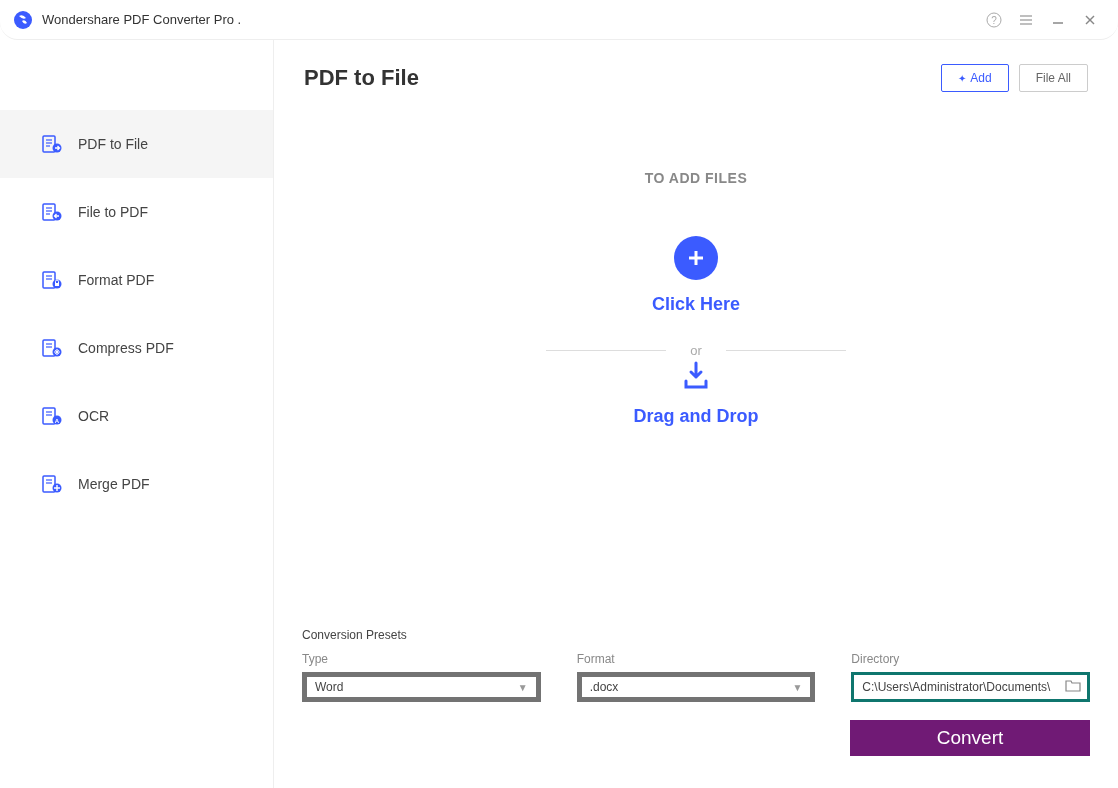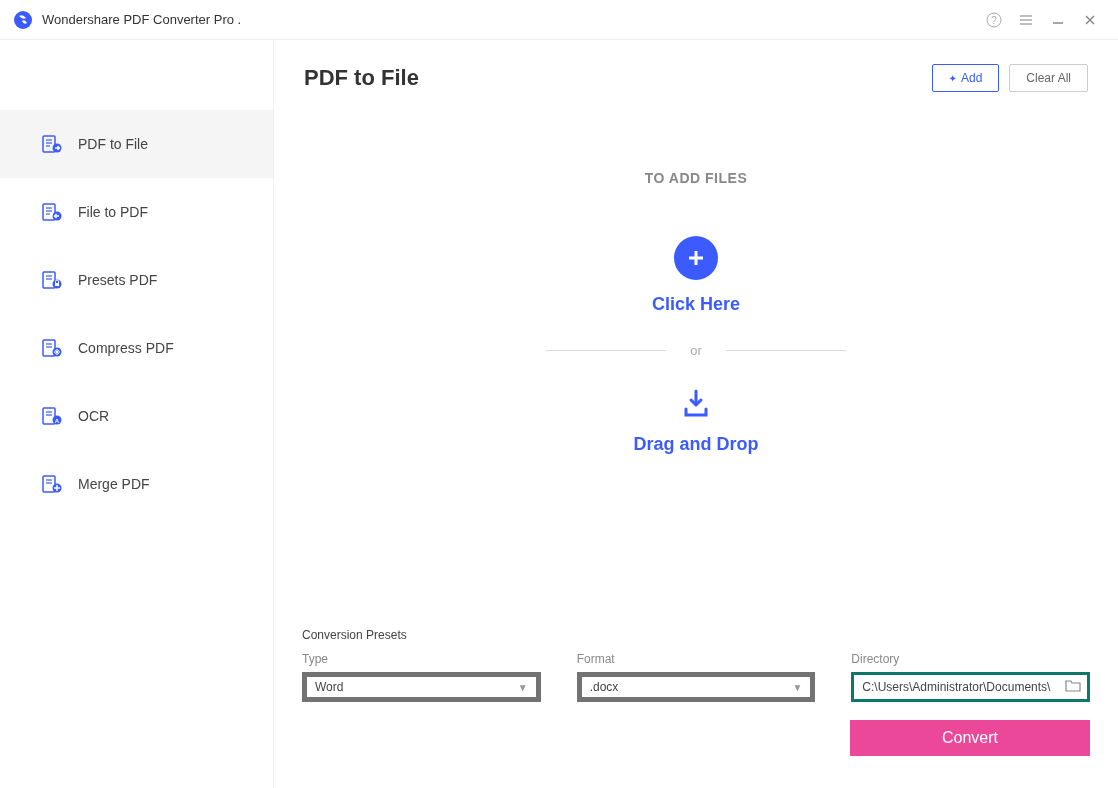--- a/index.html
+++ b/index.html
@@ -1,52 +1,52 @@
 <!DOCTYPE html>
 <html><head>
 <meta charset="utf-8">
 <style>
 * { box-sizing: border-box; margin: 0; padding: 0; font-family: -apple-system, BlinkMacSystemFont, "Segoe UI", Arial, sans-serif; }
 body { background: #f0f0f0; display: flex; justify-content: center; align-items: center; min-height: 100vh; }
 .window { width: 1118px; height: 788px; background: #fff; display: flex; flex-direction: column; box-shadow: 0 2px 10px rgba(0,0,0,0.1); }
-.titlebar { height: 40px; display: flex; align-items: center; padding: 0 12px; border-bottom: 1px solid #eee; }
+.titlebar { height: 40px; display: flex; align-items: center; padding: 0 12px; border-bottom: 1px solid #eee; border-radius: 18px; }
 .logo { width: 22px; height: 22px; margin-right: 8px; display: flex; align-items: center; justify-content: center; }
 .app-title { font-size: 13px; color: #333; }
 .titlebar-spacer { flex: 1; }
 .titlebar-btn { width: 32px; height: 32px; display: flex; align-items: center; justify-content: center; cursor: pointer; color: #888; }
 .body { flex: 1; display: flex; }
 .sidebar { width: 274px; background: #fff; border-right: 1px solid #eee; padding-top: 70px; }
 .sidebar-item { height: 68px; display: flex; align-items: center; padding-left: 40px; cursor: pointer; font-size: 14px; color: #444; }
 .sidebar-item.active { background: #f5f5f5; }
 .sidebar-icon { width: 24px; height: 24px; margin-right: 14px; display: flex; align-items: center; justify-content: center; }
 .main { flex: 1; display: flex; flex-direction: column; background: #fff; }
 .main-header { display: flex; align-items: center; padding: 24px 30px 18px 30px; }
 .page-title { font-size: 22px; font-weight: 600; color: #333; }
 .header-spacer { flex: 1; }
 .header-btn { height: 28px; padding: 0 16px; border: 1px solid #ccc; background: #fff; font-size: 12px; color: #666; cursor: pointer; margin-left: 10px; border-radius: 2px; display: flex; align-items: center; }
 .header-btn.primary { border-color: #3b5bff; color: #3b5bff; }
 .header-btn.primary .plus-mini { color: #3b5bff; margin-right: 4px; font-size: 10px; }
 .drop-area { flex: 1; margin: 0 20px 10px 20px; background: #fff; display: flex; flex-direction: column; align-items: center; padding-top: 60px; }
 .add-head { font-size: 14px; font-weight: 600; color: #888; letter-spacing: 0.5px; margin-bottom: 50px; }
 .plus-circle { width: 44px; height: 44px; border-radius: 50%; background: #3b5bff; display: flex; align-items: center; justify-content: center; cursor: pointer; margin-bottom: 14px; }
 .click-here { font-size: 18px; font-weight: 600; color: #3b5bff; margin-bottom: 28px; }
-.or-row { display: flex; align-items: center; margin-bottom: 28px; }
+.or-row { display: flex; align-items: center; }
 .or-line { width: 120px; height: 1px; background: #ddd; }
 .or-text { margin: 0 24px; font-size: 13px; color: #aaa; }
 .drag-icon { width: 36px; height: 36px; display: flex; align-items: center; justify-content: center; margin-bottom: 12px; }
 .drag-text { font-size: 18px; font-weight: 600; color: #3b5bff; }
 .presets { margin: 0 20px 20px 20px; background: #fff; padding: 12px 8px; }
 .presets-title { font-size: 12px; font-weight: 400; color: #444; margin-bottom: 10px; }
 .presets-row { display: flex; gap: 36px; }
 .preset-col { flex: 1; display: flex; flex-direction: column; }
 .preset-label { font-size: 12px; color: #888; margin-bottom: 6px; }
 .preset-select { height: 30px; border: 5px solid #737373; background: #fff; padding: 0 8px; font-size: 12px; color: #444; display: flex; align-items: center; justify-content: space-between; cursor: pointer; }
 .preset-input-wrap { height: 30px; border: 3px solid #0f766e; background: #fff; padding: 0 6px 0 8px; font-size: 12px; color: #444; display: flex; align-items: center; }
 .preset-input-wrap span.val { flex: 1; white-space: nowrap; overflow: hidden; }
-.convert-btn { width: 240px; height: 36px; background: #ec4899; color: #fff; font-size: 16px; font-weight: 500; border: none; cursor: not-allowed; margin-top: 18px; margin-left: auto; display: block; }
+.convert-btn { width: 240px; height: 36px; background: #701a75; color: #fff; font-size: 19px; font-weight: 500; border: none; cursor: not-allowed; margin-top: 18px; margin-left: auto; display: block; }
 .chev { color: #999; font-size: 10px; }
 </style>
 </head>
 <body>
 
 <div class="window">
   <div class="titlebar">
     <div class="logo">
       <svg width="20" height="20" viewBox="0 0 20 20">
           <circle cx="10" cy="10" r="9" fill="#3b5bff"></circle>
@@ -113,21 +113,21 @@
         <span class="sidebar-icon">
           <svg width="22" height="22" viewBox="0 0 22 22">
               <rect x="2" y="3" width="12" height="16" rx="1" fill="none" stroke="#3b5bff" stroke-width="1.5"></rect>
               <line x1="5" y1="7" x2="11" y2="7" stroke="#3b5bff" stroke-width="1.2"></line>
               <line x1="5" y1="10" x2="11" y2="10" stroke="#3b5bff" stroke-width="1.2"></line>
               <circle cx="16" cy="15" r="4.5" fill="#3b5bff"></circle>
               <rect x="14" y="14" width="4" height="3" fill="#fff"></rect>
               <path d="M14.5 14 v-1.5 a1.5 1.5 0 0 1 3 0 V14" stroke="#fff" stroke-width="1" fill="none"></path>
             </svg>
         </span>
-        <span>Presets PDF</span>
+        <span>Format PDF</span>
       </div>
       <div class="sidebar-item">
         <span class="sidebar-icon">
           <svg width="22" height="22" viewBox="0 0 22 22">
               <rect x="2" y="3" width="12" height="16" rx="1" fill="none" stroke="#3b5bff" stroke-width="1.5"></rect>
               <line x1="5" y1="7" x2="11" y2="7" stroke="#3b5bff" stroke-width="1.2"></line>
               <line x1="5" y1="10" x2="11" y2="10" stroke="#3b5bff" stroke-width="1.2"></line>
               <circle cx="16" cy="15" r="4.5" fill="#3b5bff"></circle>
               <path d="M16 12 L16 18 M13 15 L19 15" stroke="#fff" stroke-width="1.2"></path>
               <path d="M14 13 L18 17 M18 13 L14 17" stroke="#fff" stroke-width="0.8"></path>
@@ -163,21 +163,21 @@
 
     <div class="main">
       <div class="main-header">
         <div class="page-title">PDF to File</div>
         <div class="header-spacer"></div>
         <button class="header-btn primary">
           <span class="plus-mini">✦</span>
           <span>Add</span>
         </button>
         <button class="header-btn">
-          <span>Clear All</span>
+          <span>File All</span>
         </button>
       </div>
 
       <div class="drop-area">
         <div class="add-head">TO ADD FILES</div>
         <div class="plus-circle">
           <svg width="22" height="22" viewBox="0 0 22 22">
               <line x1="11" y1="4" x2="11" y2="18" stroke="#fff" stroke-width="3"></line>
               <line x1="4" y1="11" x2="18" y2="11" stroke="#fff" stroke-width="3"></line>
             </svg>

